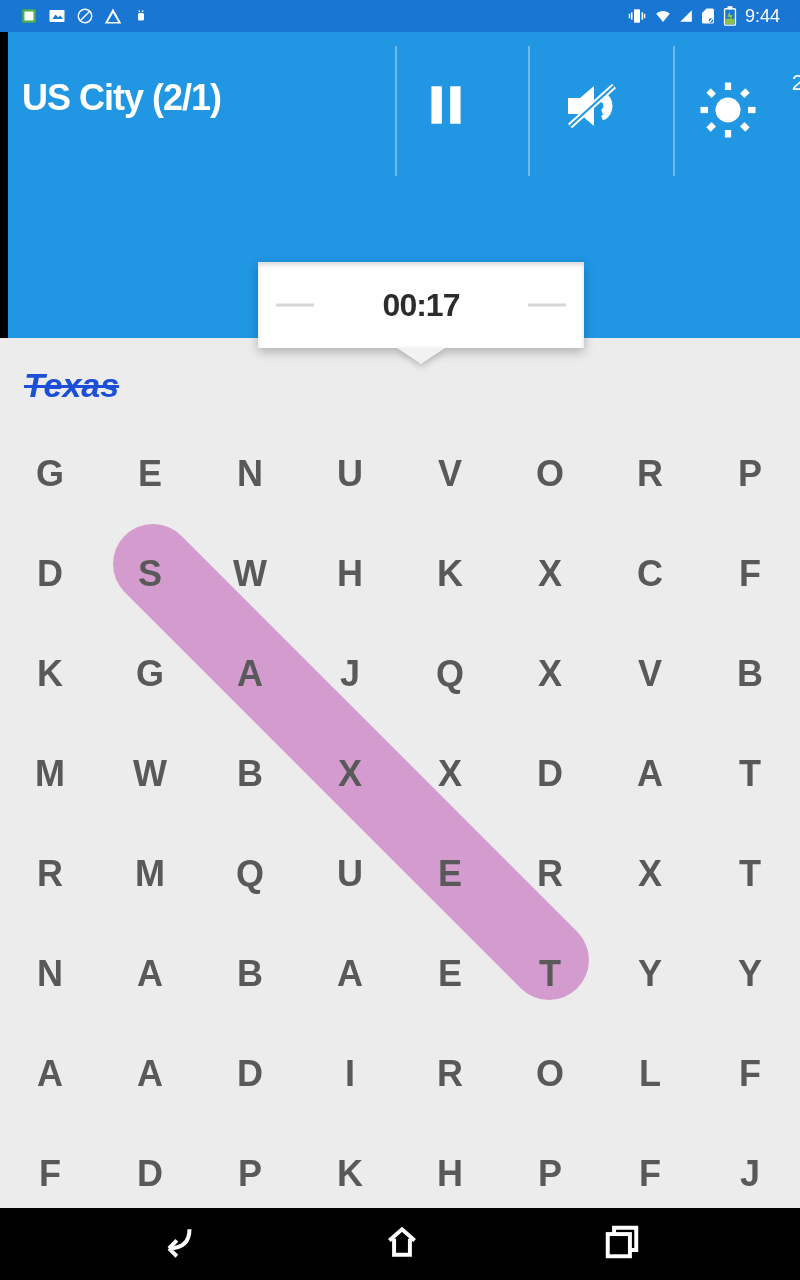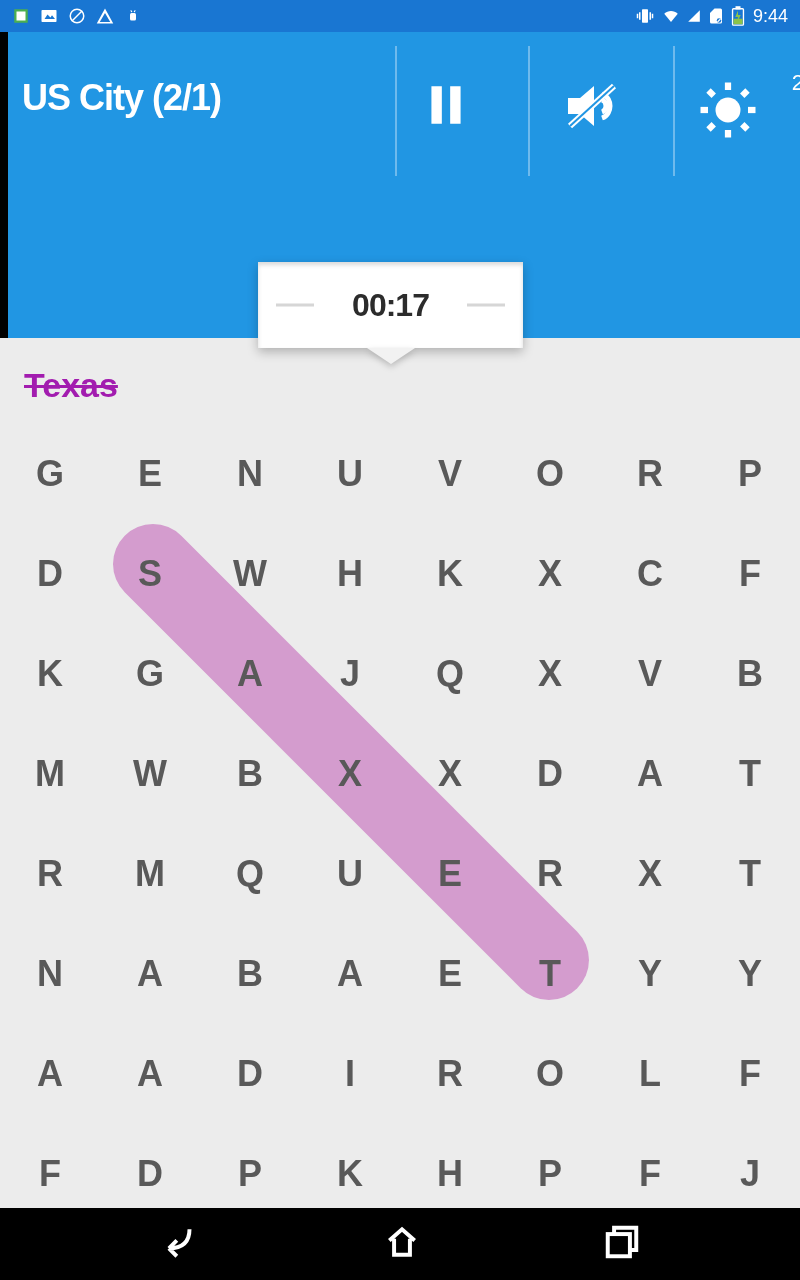--- a/index.html
+++ b/index.html
@@ -8,47 +8,47 @@
     --bg:#ececec;
     --letter:#595959;
     --title:#686868;
     --highlight:#d49cce;
   }
   *{box-sizing:border-box;margin:0;padding:0;}
   html,body{width:800px;height:1280px;font-family:Arial,Helvetica,sans-serif;overflow:hidden;background:#000;}
 
   
   .status-bar{position:absolute;top:0;left:0;width:100%;height:32px;background:var(--blue-dark);
-    display:flex;align-items:center;justify-content:space-between;color:#fff;padding:0 12px;font-size:18px;}
+    display:flex;align-items:center;justify-content:space-between;color:#fff;padding:0 20px;font-size:18px;}
   .status-left,.status-right{display:flex;align-items:center;gap:10px;}
   .status-right{gap:6px;}
   .ic{display:inline-flex;align-items:center;justify-content:center;}
 
   
   .header{position:absolute;top:32px;left:8px;width:100%;height:306px;background:var(--blue);}
   .header-top{position:absolute;top:0;left:0;width:100%;height:128px;color:#fff;}
   .title{position:absolute;left:14px;top:45px;font-size:36px;font-weight:900;letter-spacing:-1px;}
   .sep{position:absolute;top:14px;width:2px;height:130px;background:rgba(255,255,255,.35);}
   .btn{position:absolute;top:48px;width:60px;height:60px;color:#fff;cursor:pointer;}
   .badge{position:absolute;top:38px;right:4px;color:#fff;font-size:22px;}
 
   
-  .timer{position:absolute;left:258px;top:262px;width:265px;height:86px;background:#fff;
+  .timer{position:absolute;left:258px;top:262px;width:326px;height:86px;background:#fff;
     box-shadow:0 4px 10px rgba(0,0,0,.25), inset 0 3px 4px rgba(0,0,0,.15);
     display:flex;align-items:center;justify-content:center;z-index:5;}
   .timer::after{content:"";position:absolute;bottom:-16px;left:50%;transform:translateX(-50%);
     width:0;height:0;border-left:24px solid transparent;border-right:24px solid transparent;
     border-top:16px solid #f2f2f2;filter:drop-shadow(0 3px 3px rgba(0,0,0,.2));}
   .timer-text{font-size:32px;font-weight:900;color:#2c2c2c;letter-spacing:-1px;}
   .dash{position:absolute;width:38px;height:3px;background:#d6d6d6;top:50%;transform:translateY(-50%);} 
 
   
   .game{position:absolute;top:338px;left:0;width:100%;bottom:72px;background:var(--bg);}
   .words{display:flex;gap:36px;padding:28px 0 0 24px;font-size:34px;font-weight:700;color:var(--title);}
-  .words .found{text-decoration:line-through;color:#a21caf;}
+  .words .found{text-decoration:line-through;color:#1d4ed8;font-style:italic;}
 
   .grid-wrap{position:absolute;top:86px;left:0;width:100%;}
   .grid{position:relative;width:100%;}
   .row{display:flex;}
   .cell{flex:1;height:100px;display:flex;align-items:center;justify-content:center;
     font-size:36px;font-weight:900;color:var(--letter);cursor:pointer;user-select:none;}
 
   
   .hl{position:absolute;background:var(--highlight);border-radius:40px;height:80px;z-index:0;
     width:640px;left:113px;top:100px;transform:rotate(45deg);transform-origin:40px 40px;}

